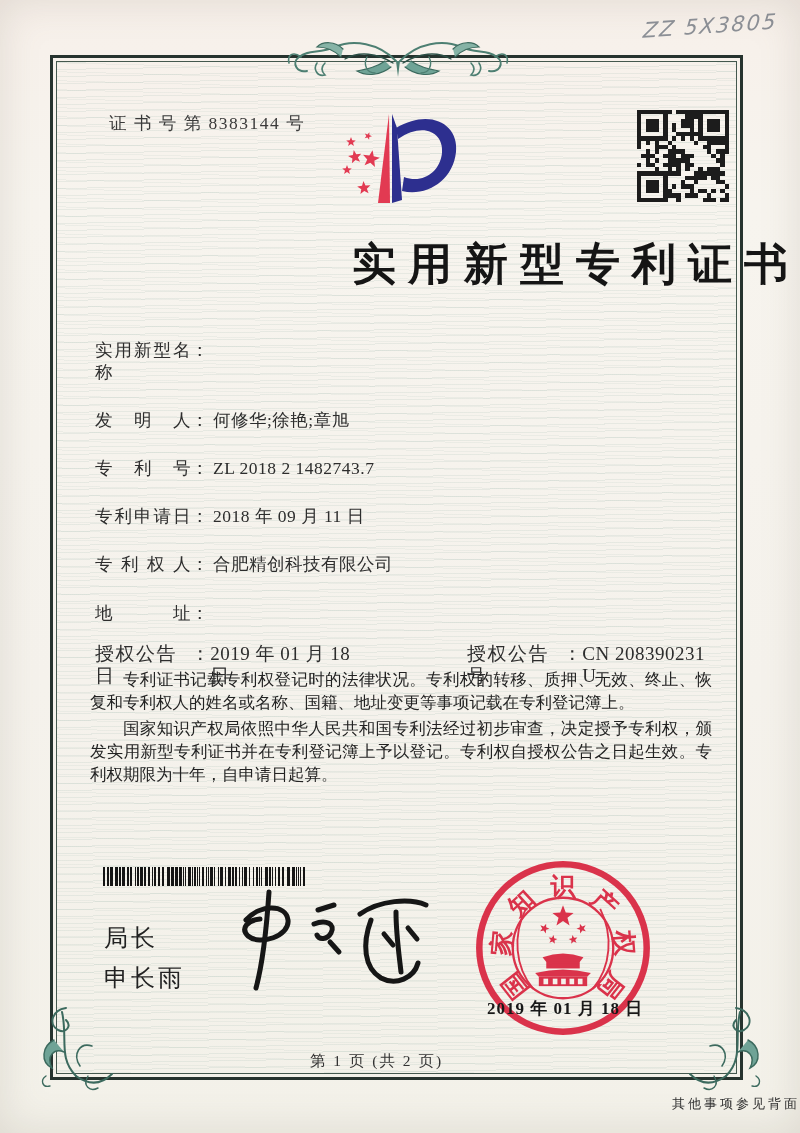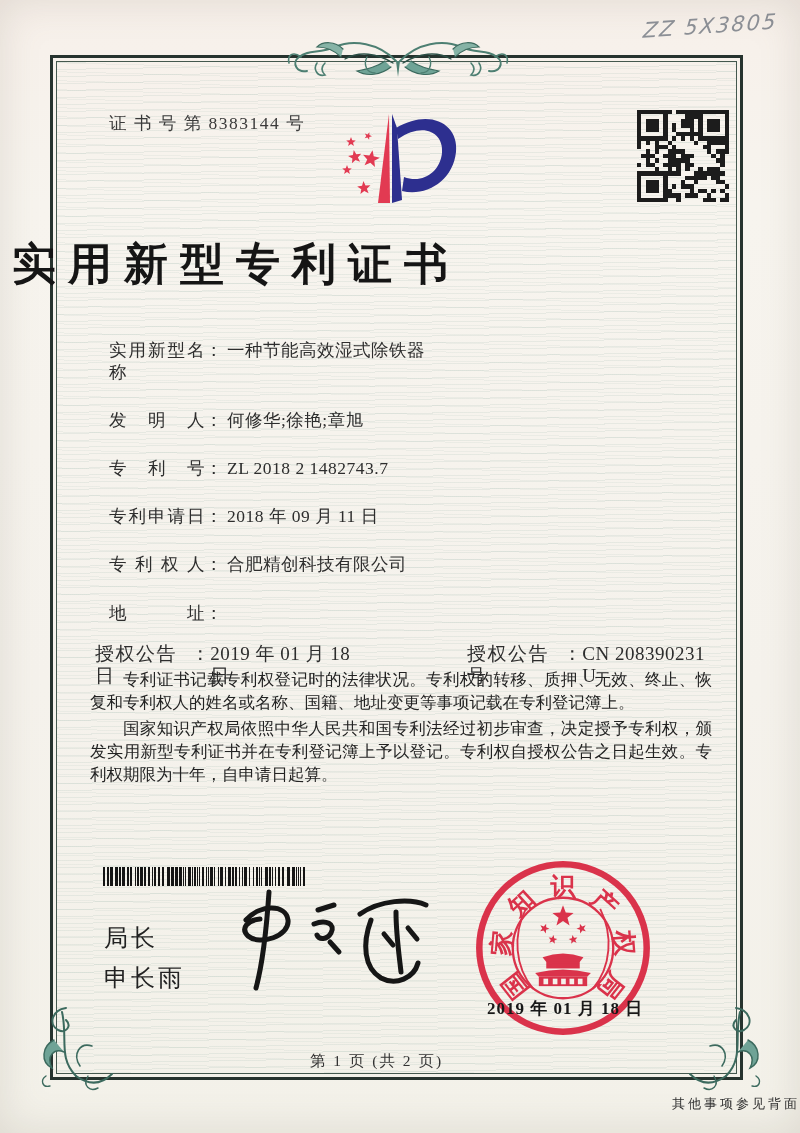--- a/index.html
+++ b/index.html
@@ -20,25 +20,25 @@
   .abs{position:absolute;}
   .handwritten{
     right:22px;top:14px;color:#7d828a;font-family:"DejaVu Sans",sans-serif;
     font-size:21px;font-style:italic;letter-spacing:2px;
     transform:rotate(-4deg) skewX(-10deg);opacity:.88;
   }
   .cert-no{left:84px;top:111px;font-size:17.5px;letter-spacing:1.5px;color:#3a3a3a;margin-left:25px;}
   .logo{left:338px;top:106px;}
   .qr{left:637px;top:110px;width:92px;height:92px;}
   .title{
-    left:0;right:0;top:235px;text-align:left;font-size:44px;font-weight:bold;
+    left:0;right:0;top:235px;text-align:right;font-size:44px;font-weight:bold;
     color:#151515;letter-spacing:12px;text-indent:12px;
   }
   .fields{left:95px;top:339px;width:620px;font-size:17.5px;color:#2d2d2d;}
-  .field-row{display:flex;line-height:22px;margin-bottom:26px;letter-spacing:.5px;margin-left:14px;}
+  .field-row{display:flex;line-height:22px;margin-bottom:26px;letter-spacing:.5px;}
   .flabel{display:inline-block;width:96px;text-align:justify;text-align-last:justify;flex:0 0 96px;}
   .fcolon{flex:0 0 auto;padding-right:4px;}
   .fvalue{flex:0 1 auto;}
   .row-address{line-height:25px;margin-bottom:17px;}
   .row-address .fvalue{max-width:466px;}
   .grant-row{display:flex;line-height:22px;font-size:19px;letter-spacing:.5px;gap:39px;}
   .grant-pair{display:flex;}
   .grant-pair.right{margin-left:64px;}
   .glabel{letter-spacing:1.5px;}
   .paras{left:90px;top:668px;width:622px;font-size:16.5px;color:#222;}
@@ -356,21 +356,20 @@
       <rect x="19" y="20" width="1" height="1" fill="#1c1c1c"></rect>
       <rect x="20" y="20" width="1" height="1" fill="#1c1c1c"></rect>
     </svg>
 
   <div class="abs title">实用新型专利证书</div>
 
   <div class="abs fields">
     <div class="field-row">
       <span class="flabel">实用新型名称</span>
         <span class="fcolon">：</span>
-        <span class="fvalue">一种节能高效湿式除铁器</span>
     </div>
     <div class="field-row">
       <span class="flabel">发明人</span>
         <span class="fcolon">：</span>
         <span class="fvalue">何修华;徐艳;章旭</span>
     </div>
     <div class="field-row">
       <span class="flabel">专利号</span>
         <span class="fcolon">：</span>
         <span class="fvalue">ZL 2018 2 1482743.7</span>

